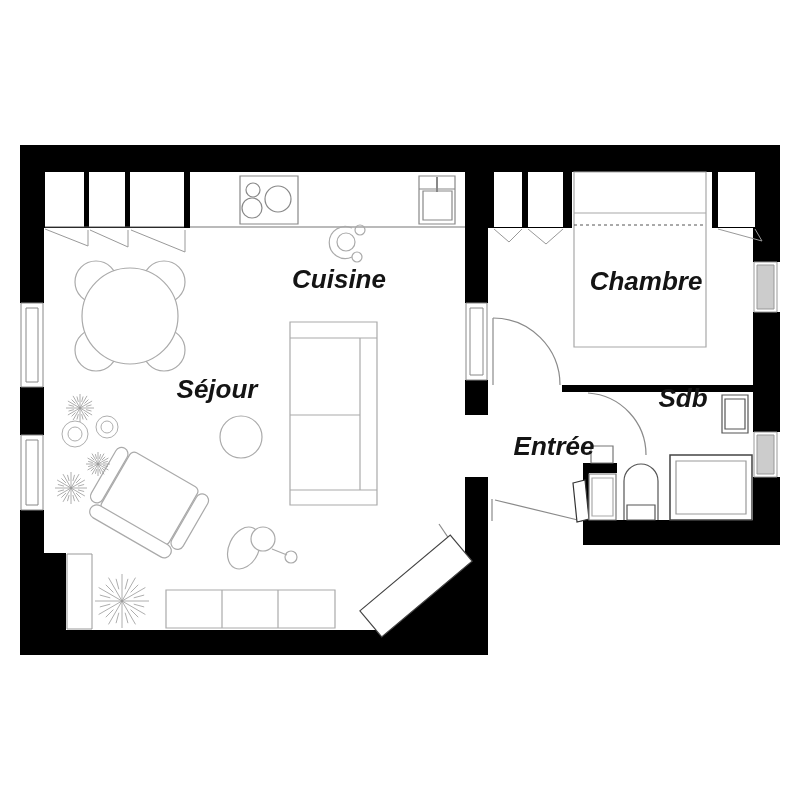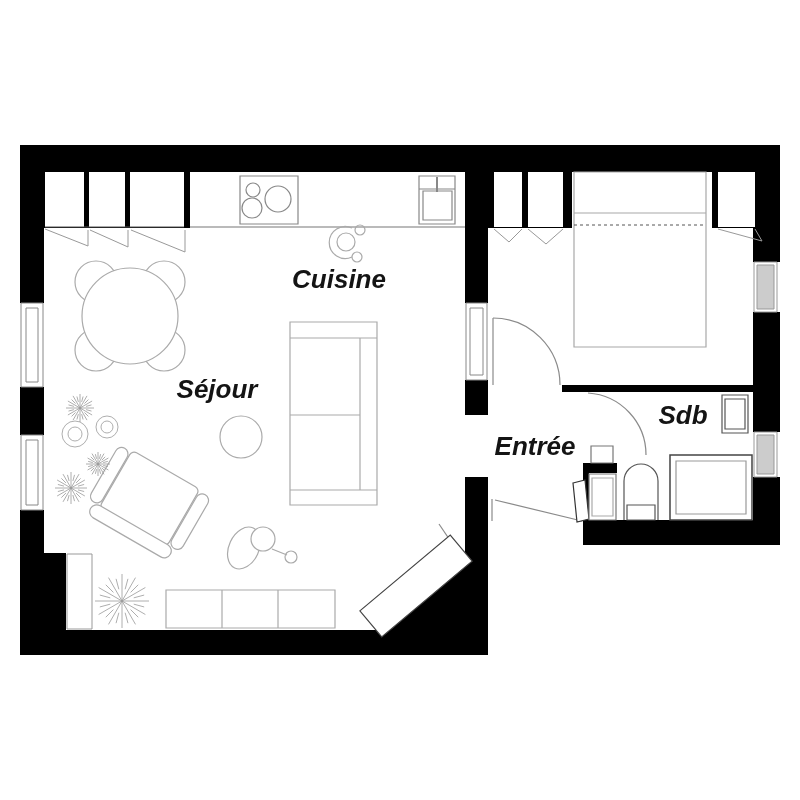--- a/index.html
+++ b/index.html
@@ -304,15 +304,16 @@
       <line x1="272" y1="549" x2="287" y2="555"></line>
       <circle cx="291" cy="557" r="6"></circle>
     </g>
   </g>
 
   <rect x="67" y="554" width="25" height="75" fill="#fff" stroke="#999" stroke-width="1"></rect>
 </svg>
 
 <div class="room-label" style="left:339px;top:279px;">Cuisine</div>
 <div class="room-label" style="left:217px;top:389px;">Séjour</div>
-<div class="room-label" style="left:535px;top:446px;">Entrée</div>
-<div class="room-label" style="left:683px;top:415px;">Sdb</div>
+<div class="room-label" style="left:646px;top:281px;">Chambre</div>
+<div class="room-label" style="left:554px;top:446px;">Entrée</div>
+<div class="room-label" style="left:683px;top:398px;">Sdb</div>
 </div>
 
 </body></html>

